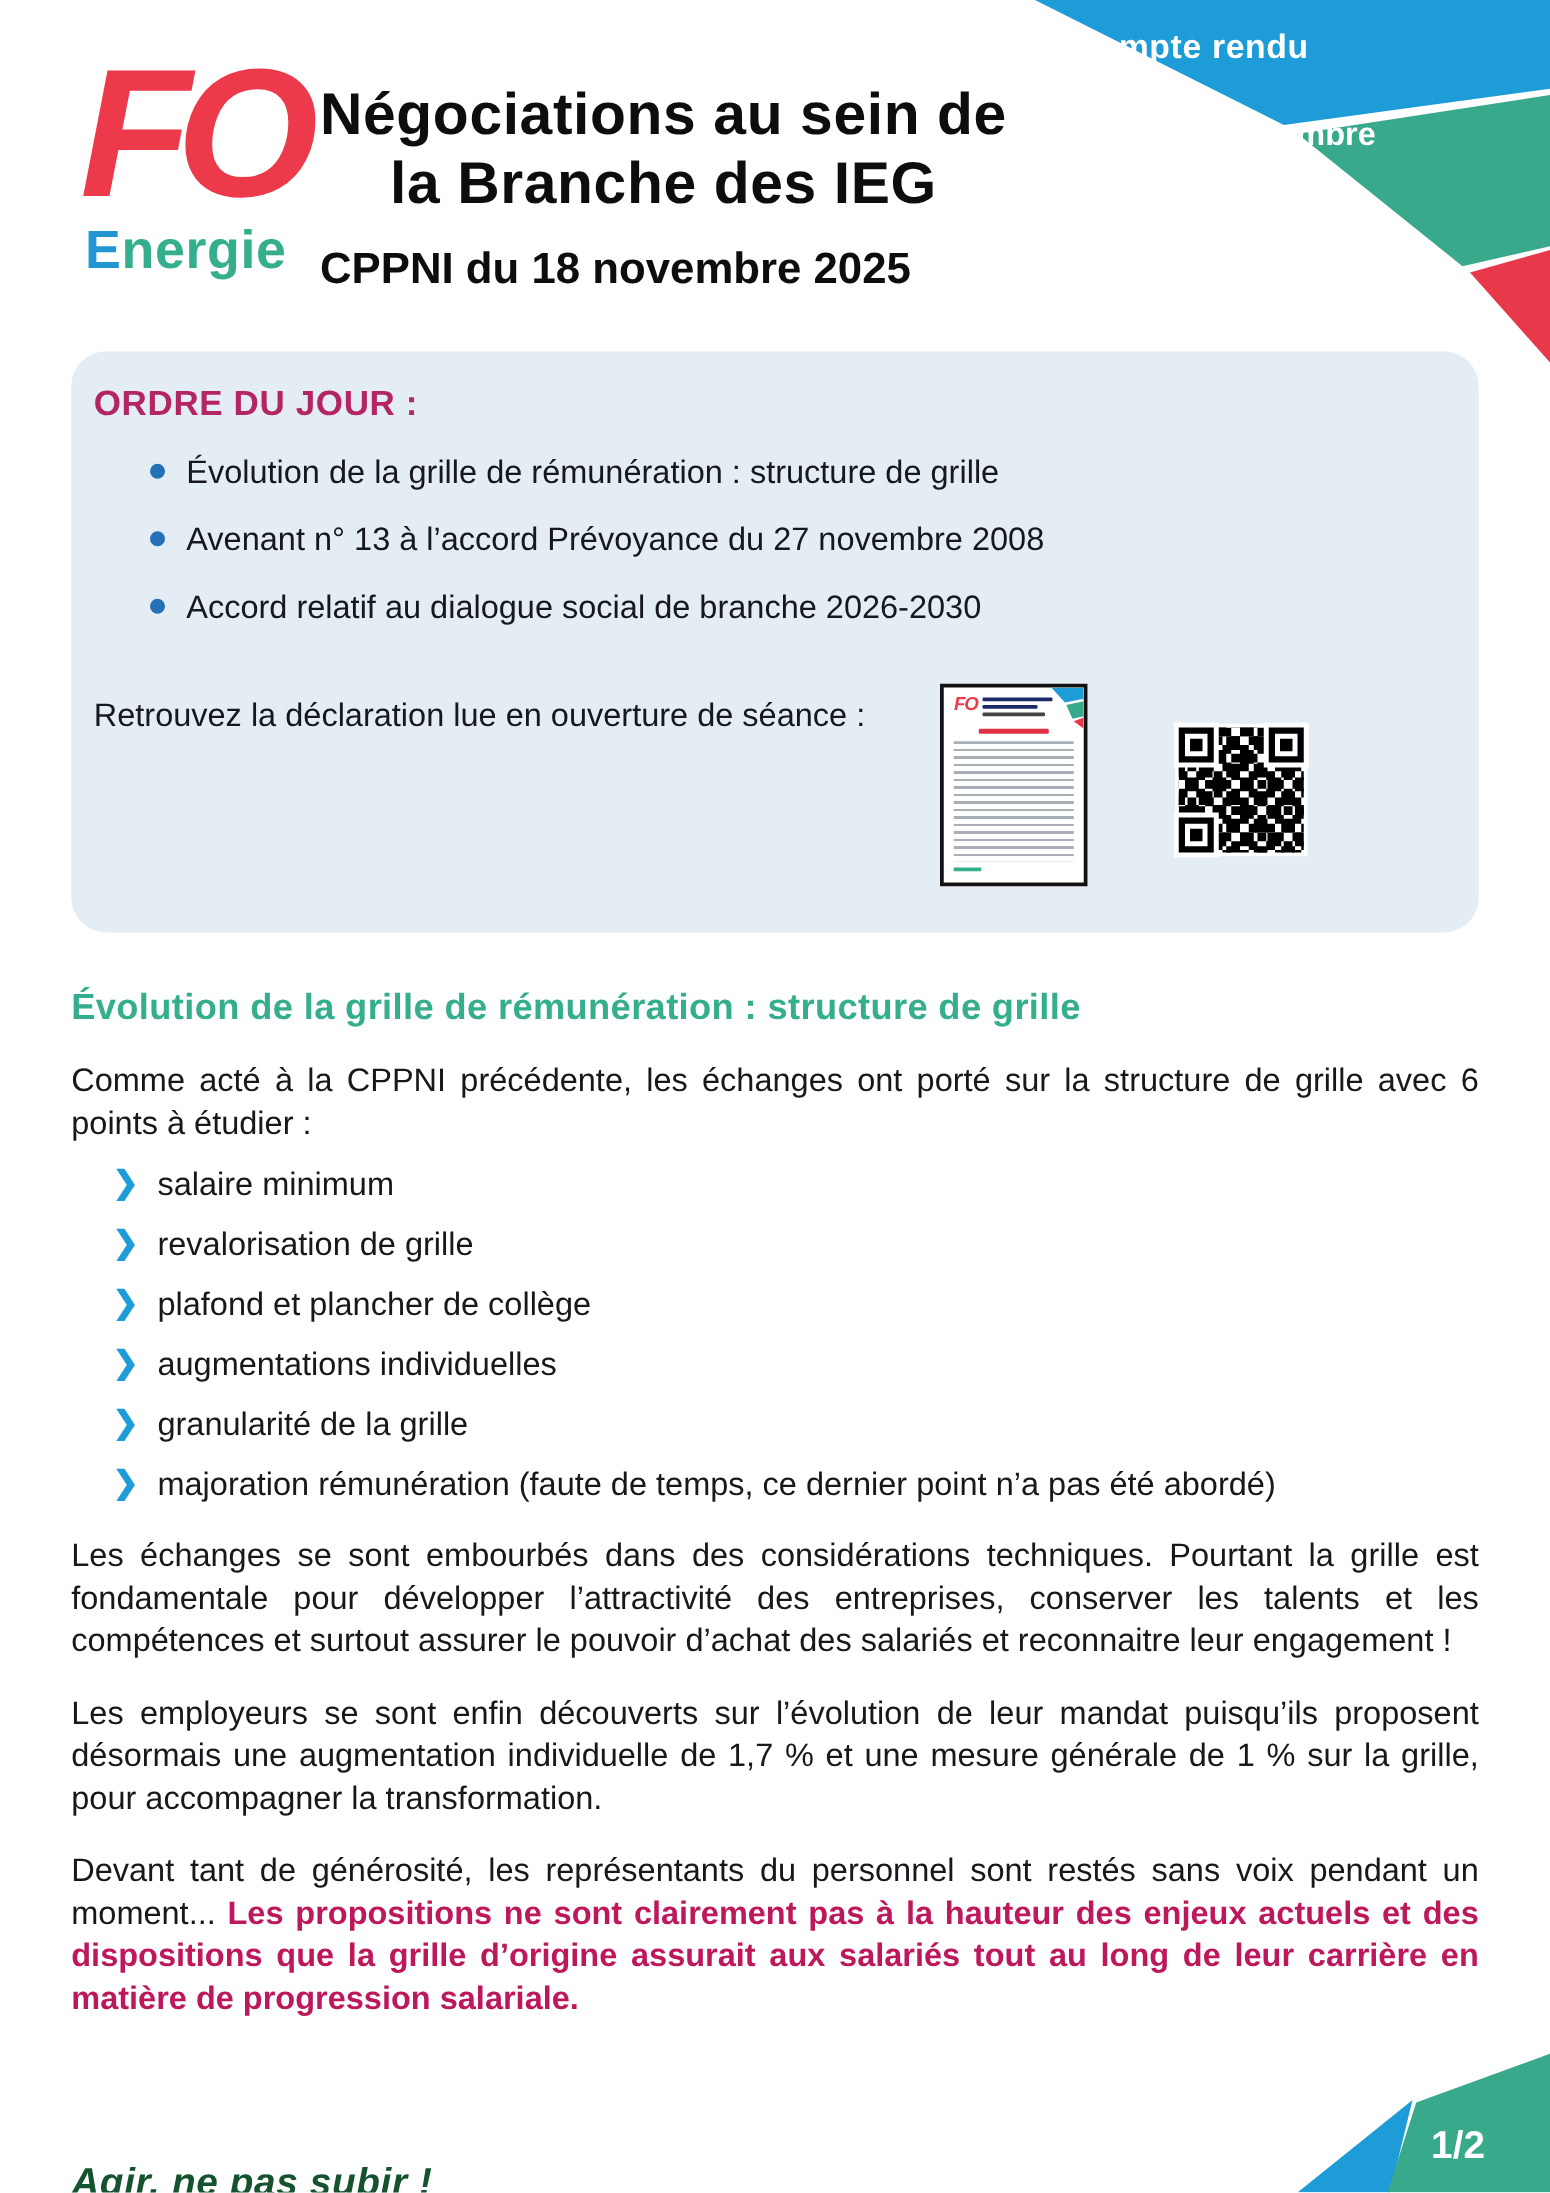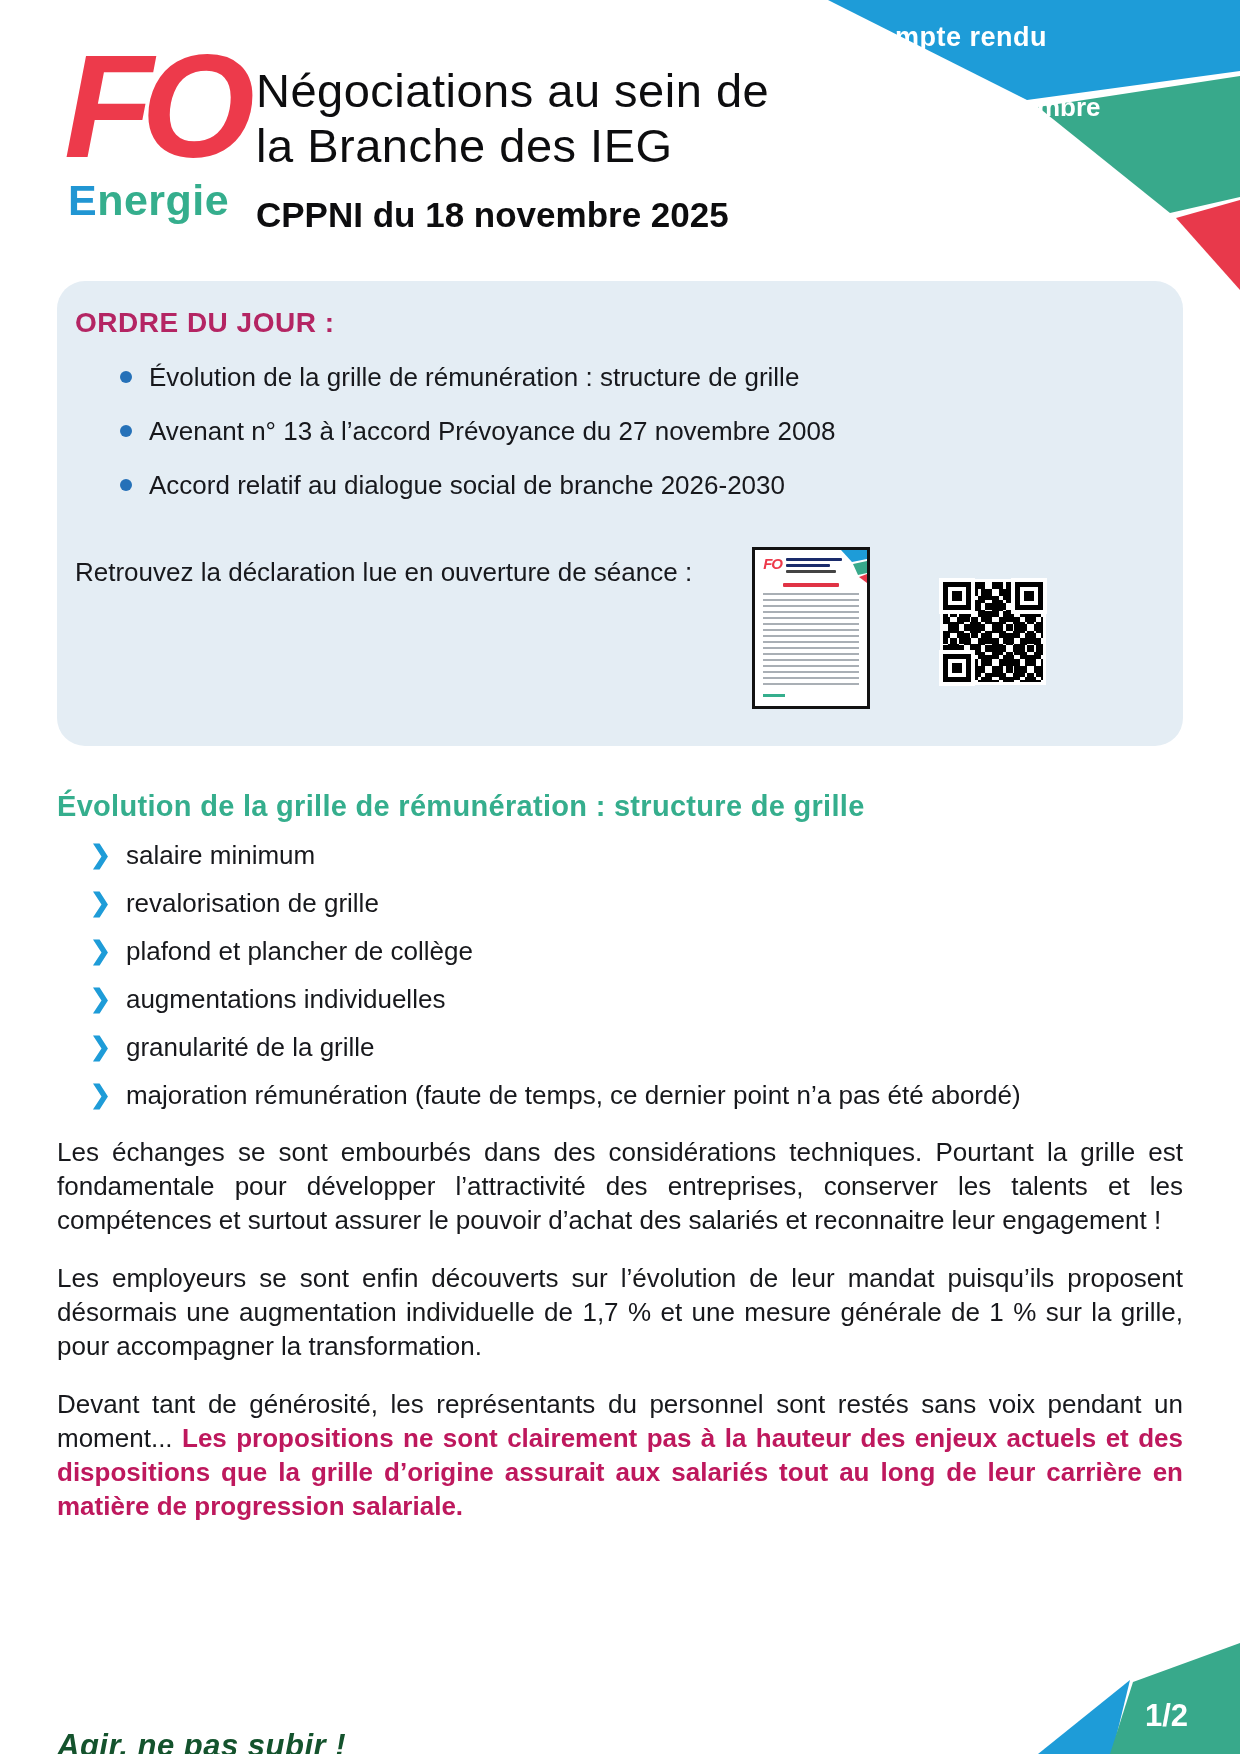--- a/index.html
+++ b/index.html
@@ -19,21 +19,21 @@
 
   
   .header{display:flex;padding:40px 0 0 68px;}
   .logo-block{width:162px;flex:none;}
   .fo-text{font-size:146px;line-height:.92;font-weight:bold;font-style:italic;
            color:#ed3a4b;letter-spacing:-12px;margin-left:-4px;}
   .energie{font-size:43px;font-weight:bold;margin-top:2px;letter-spacing:.5px;}
   .energie .e-blue{color:#2196d3;}
   .energie .e-teal{color:#35ae8d;}
   .title-block{margin-left:26px;padding-top:24px;}
-  .title-line{font-size:47px;font-weight:normal;line-height:1.16;color:#0d0d0f;letter-spacing:.5px;}
+  .title-line{font-size:47px;font-weight:bold;line-height:1.16;color:#0d0d0f;letter-spacing:.5px;text-align:center;}
   .subtitle{margin-top:22px;font-size:35px;font-weight:bold;color:#0d0d0f;}
 
   
   .agenda-box{margin:46px 57px 0;height:465px;box-sizing:border-box;background:#e4edf4;
               border-radius:28px;padding:26px 28px 0 18px;}
   .agenda-title{color:#b42563;font-weight:bold;font-size:28px;letter-spacing:.5px;}
   .agenda-item{display:flex;align-items:center;margin-top:22px;font-size:26px;line-height:32px;
                padding-left:45px;color:#17181c;}
   .dot{flex:none;width:12px;height:12px;border-radius:50%;background:#2571b8;margin-right:17px;}
   .decl-row{display:flex;align-items:flex-start;margin-top:46px;}
@@ -145,20 +145,21 @@
         <div class="qr-data"></div>
         <div class="qr-finder qr-f-tl"></div>
         <div class="qr-finder qr-f-tr"></div>
         <div class="qr-finder qr-f-bl"></div>
       </div>
     </div>
   </div>
 
   <div class="section-heading">Évolution de la grille de rémunération : structure de grille</div>
 
+  <p class="para">Comme acté à la CPPNI précédente, les échanges ont porté sur la structure de grille avec 6 points à étudier :</p>
 
   <div class="points">
     <div class="point">
       <span class="chev">❯</span>
       <span>salaire minimum</span>
     </div>
     <div class="point">
       <span class="chev">❯</span>
       <span>revalorisation de grille</span>
     </div>

